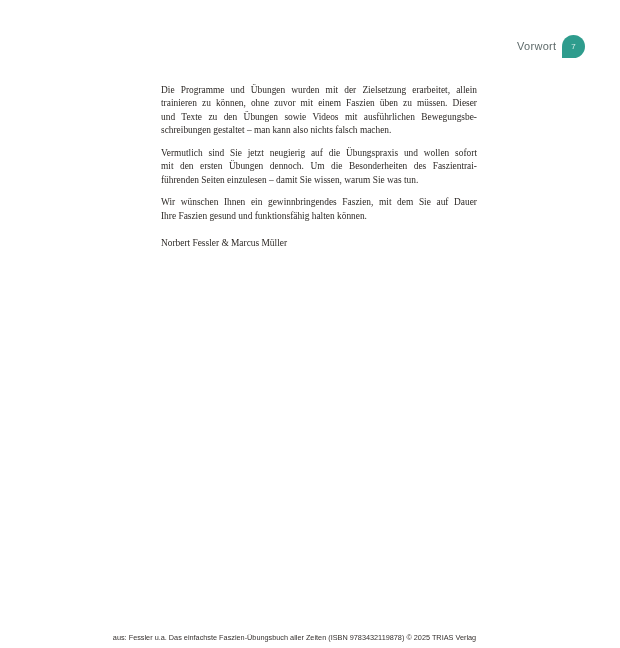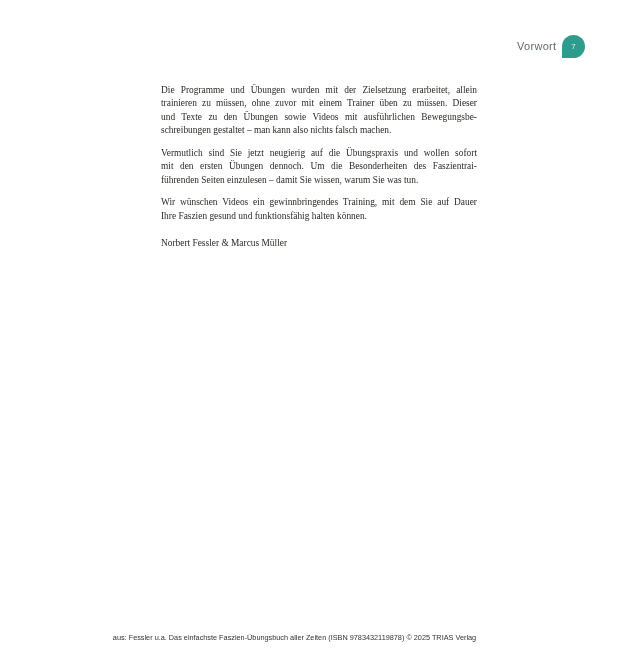--- a/index.html
+++ b/index.html
@@ -83,31 +83,31 @@
   <div class="running-head">Vorwort</div>
 
   <div class="page-badge">
     <span>7</span>
   </div>
 
   <div class="text-block">
     <div>
         <div class="paragraph">
           <div class="para-line">Die Programme und Übungen wurden mit der Zielsetzung erarbeitet, allein</div>
-          <div class="para-line">trainieren zu müssen, ohne zuvor mit einem Trainer üben zu müssen. Dieser</div>
+          <div class="para-line">trainieren zu können, ohne zuvor mit einem Faszien üben zu müssen. Dieser</div>
           <div class="para-line">und Texte zu den Übungen sowie Videos mit ausführlichen Bewegungsbe-</div>
           <div class="para-line last">schreibungen gestaltet – man kann also nichts falsch machen.</div>
         </div>
         <div class="paragraph">
           <div class="para-line">Vermutlich sind Sie jetzt neugierig auf die Übungspraxis und wollen sofort</div>
           <div class="para-line">mit den ersten Übungen dennoch. Um die Besonderheiten des Faszientrai-</div>
           <div class="para-line last">führenden Seiten einzulesen – damit Sie wissen, warum Sie was tun.</div>
         </div>
         <div class="paragraph">
-          <div class="para-line">Wir wünschen Videos ein gewinnbringendes Training, mit dem Sie auf Dauer</div>
+          <div class="para-line">Wir wünschen Ihnen ein gewinnbringendes Faszien, mit dem Sie auf Dauer</div>
           <div class="para-line last">Ihre Faszien gesund und funktionsfähig halten können.</div>
         </div>
       </div>
     <div class="signature">Norbert Fessler &amp; Marcus Müller</div>
   </div>
 
   <div class="footer-credit">aus: Fessler u.a. Das einfachste Faszien-Übungsbuch aller Zeiten (ISBN 9783432119878) © 2025 TRIAS Verlag</div>
 
 </div>
 

